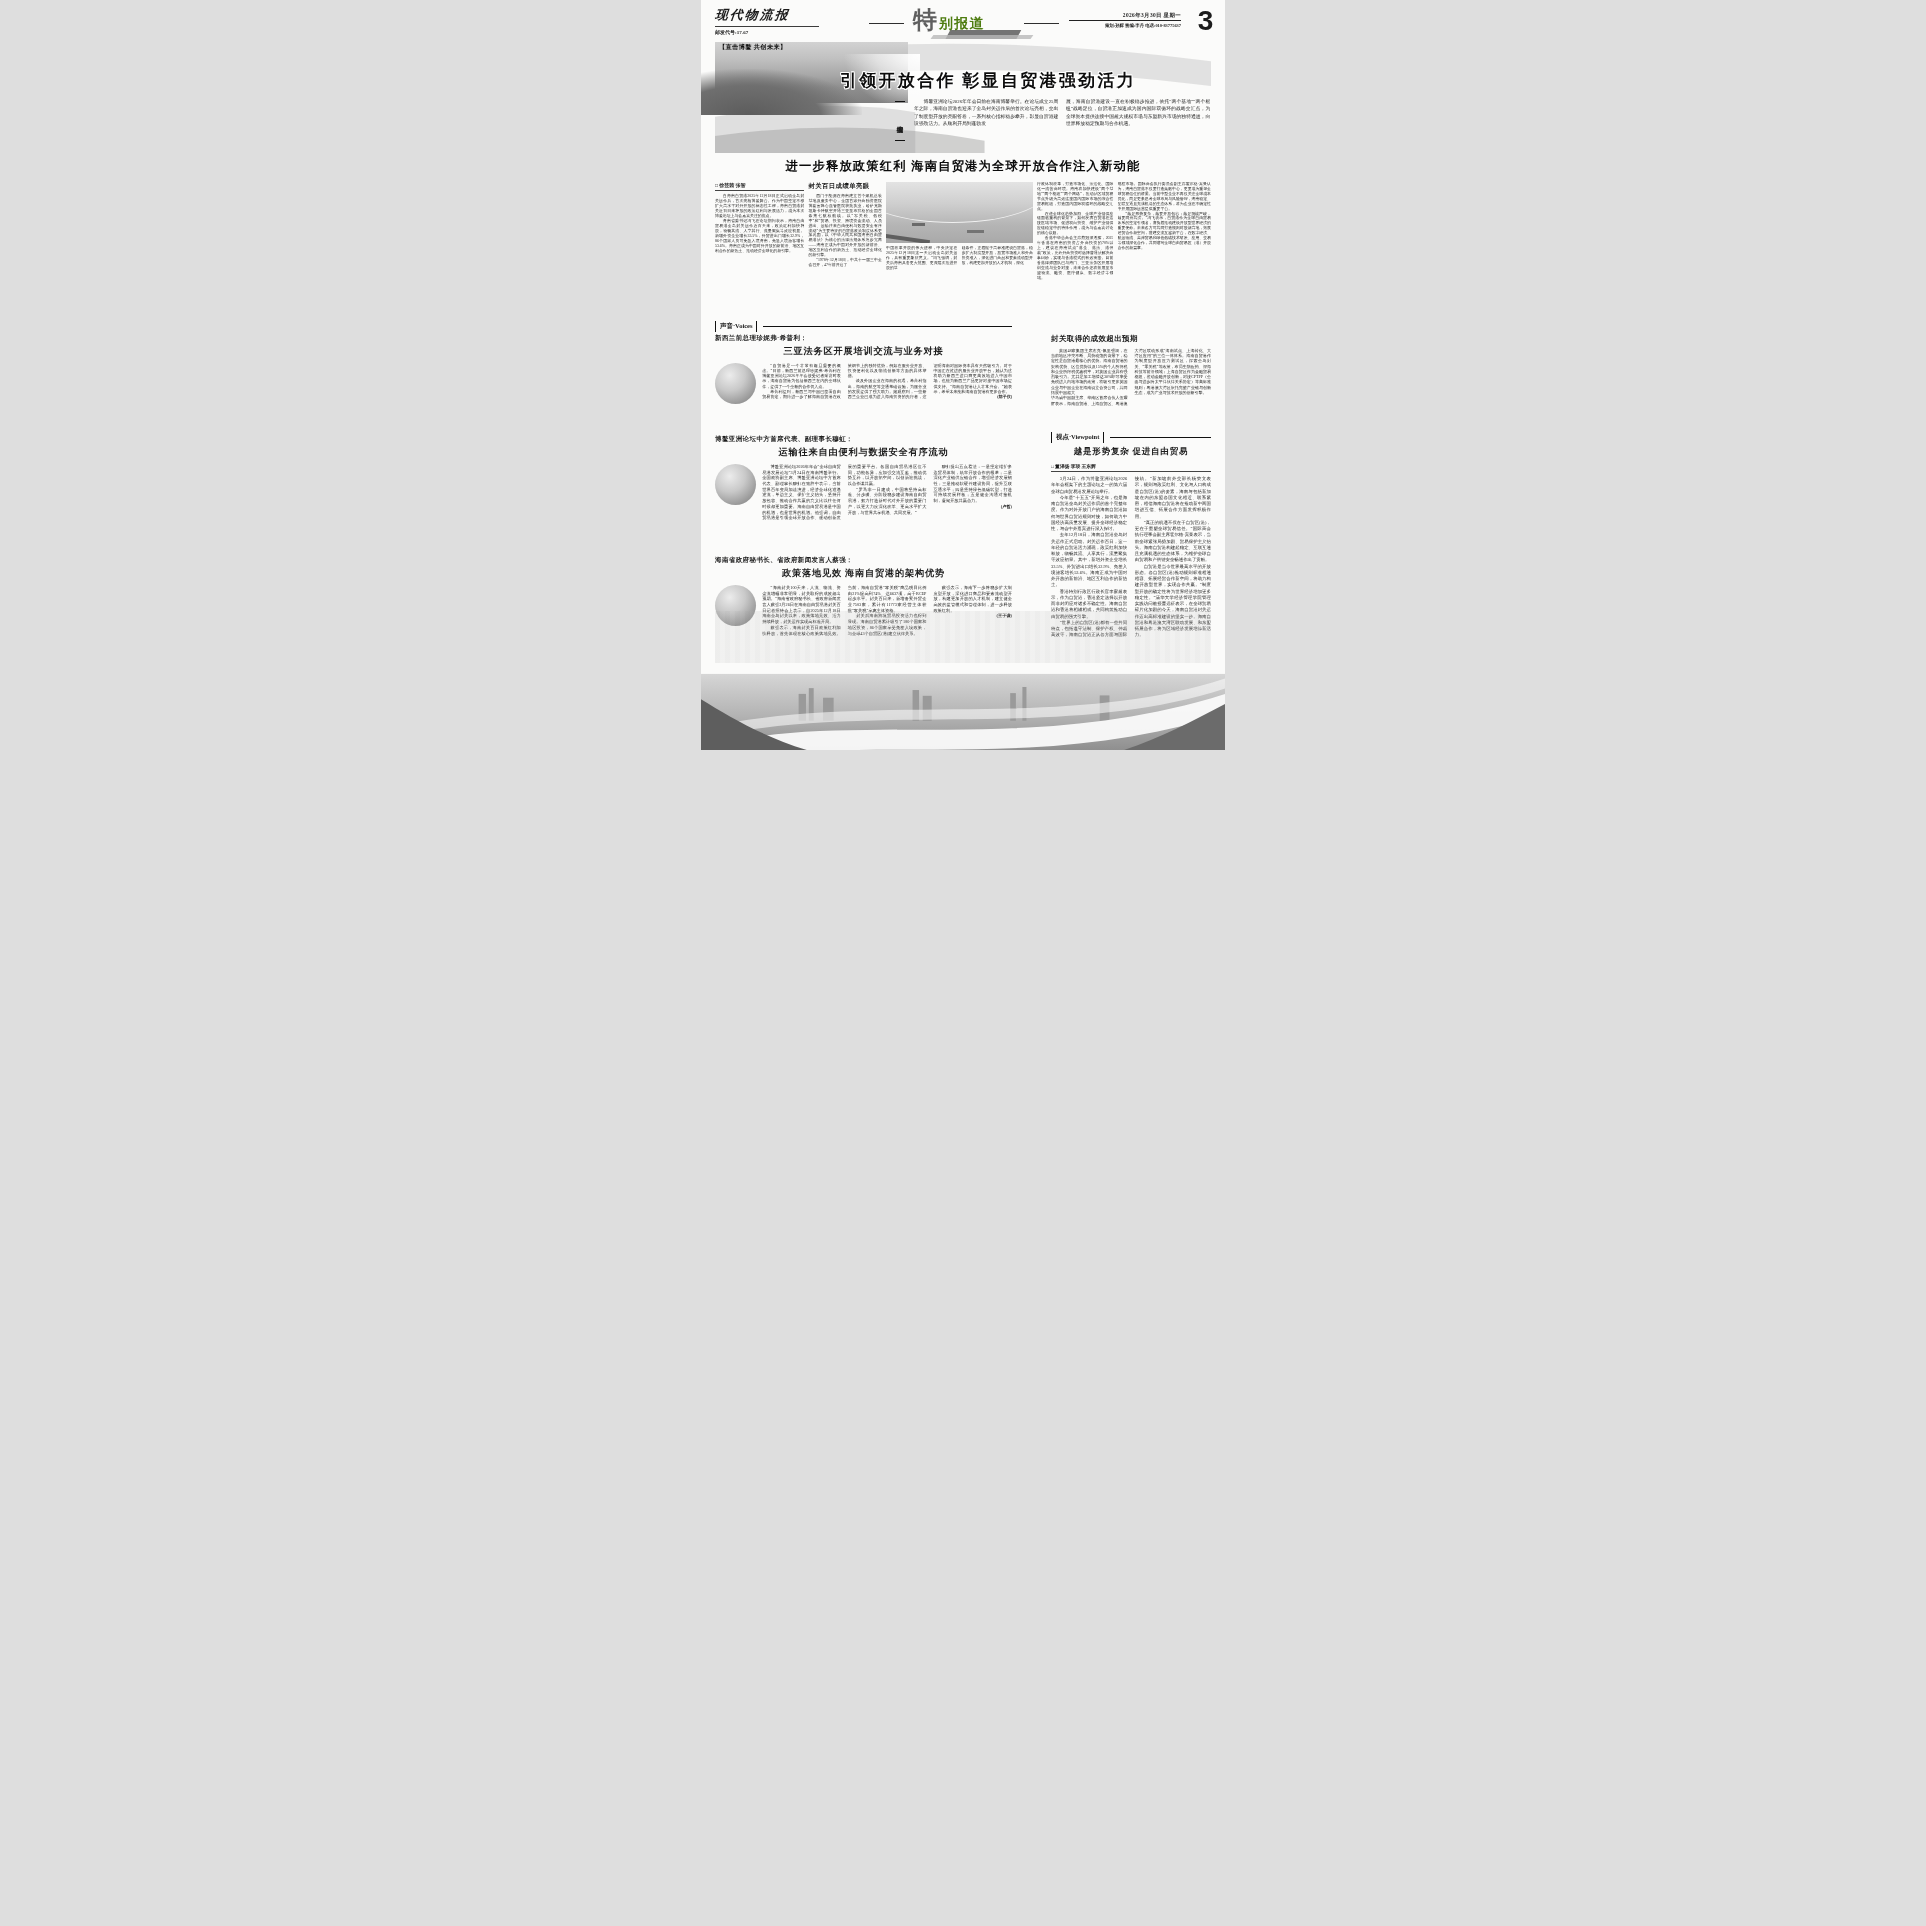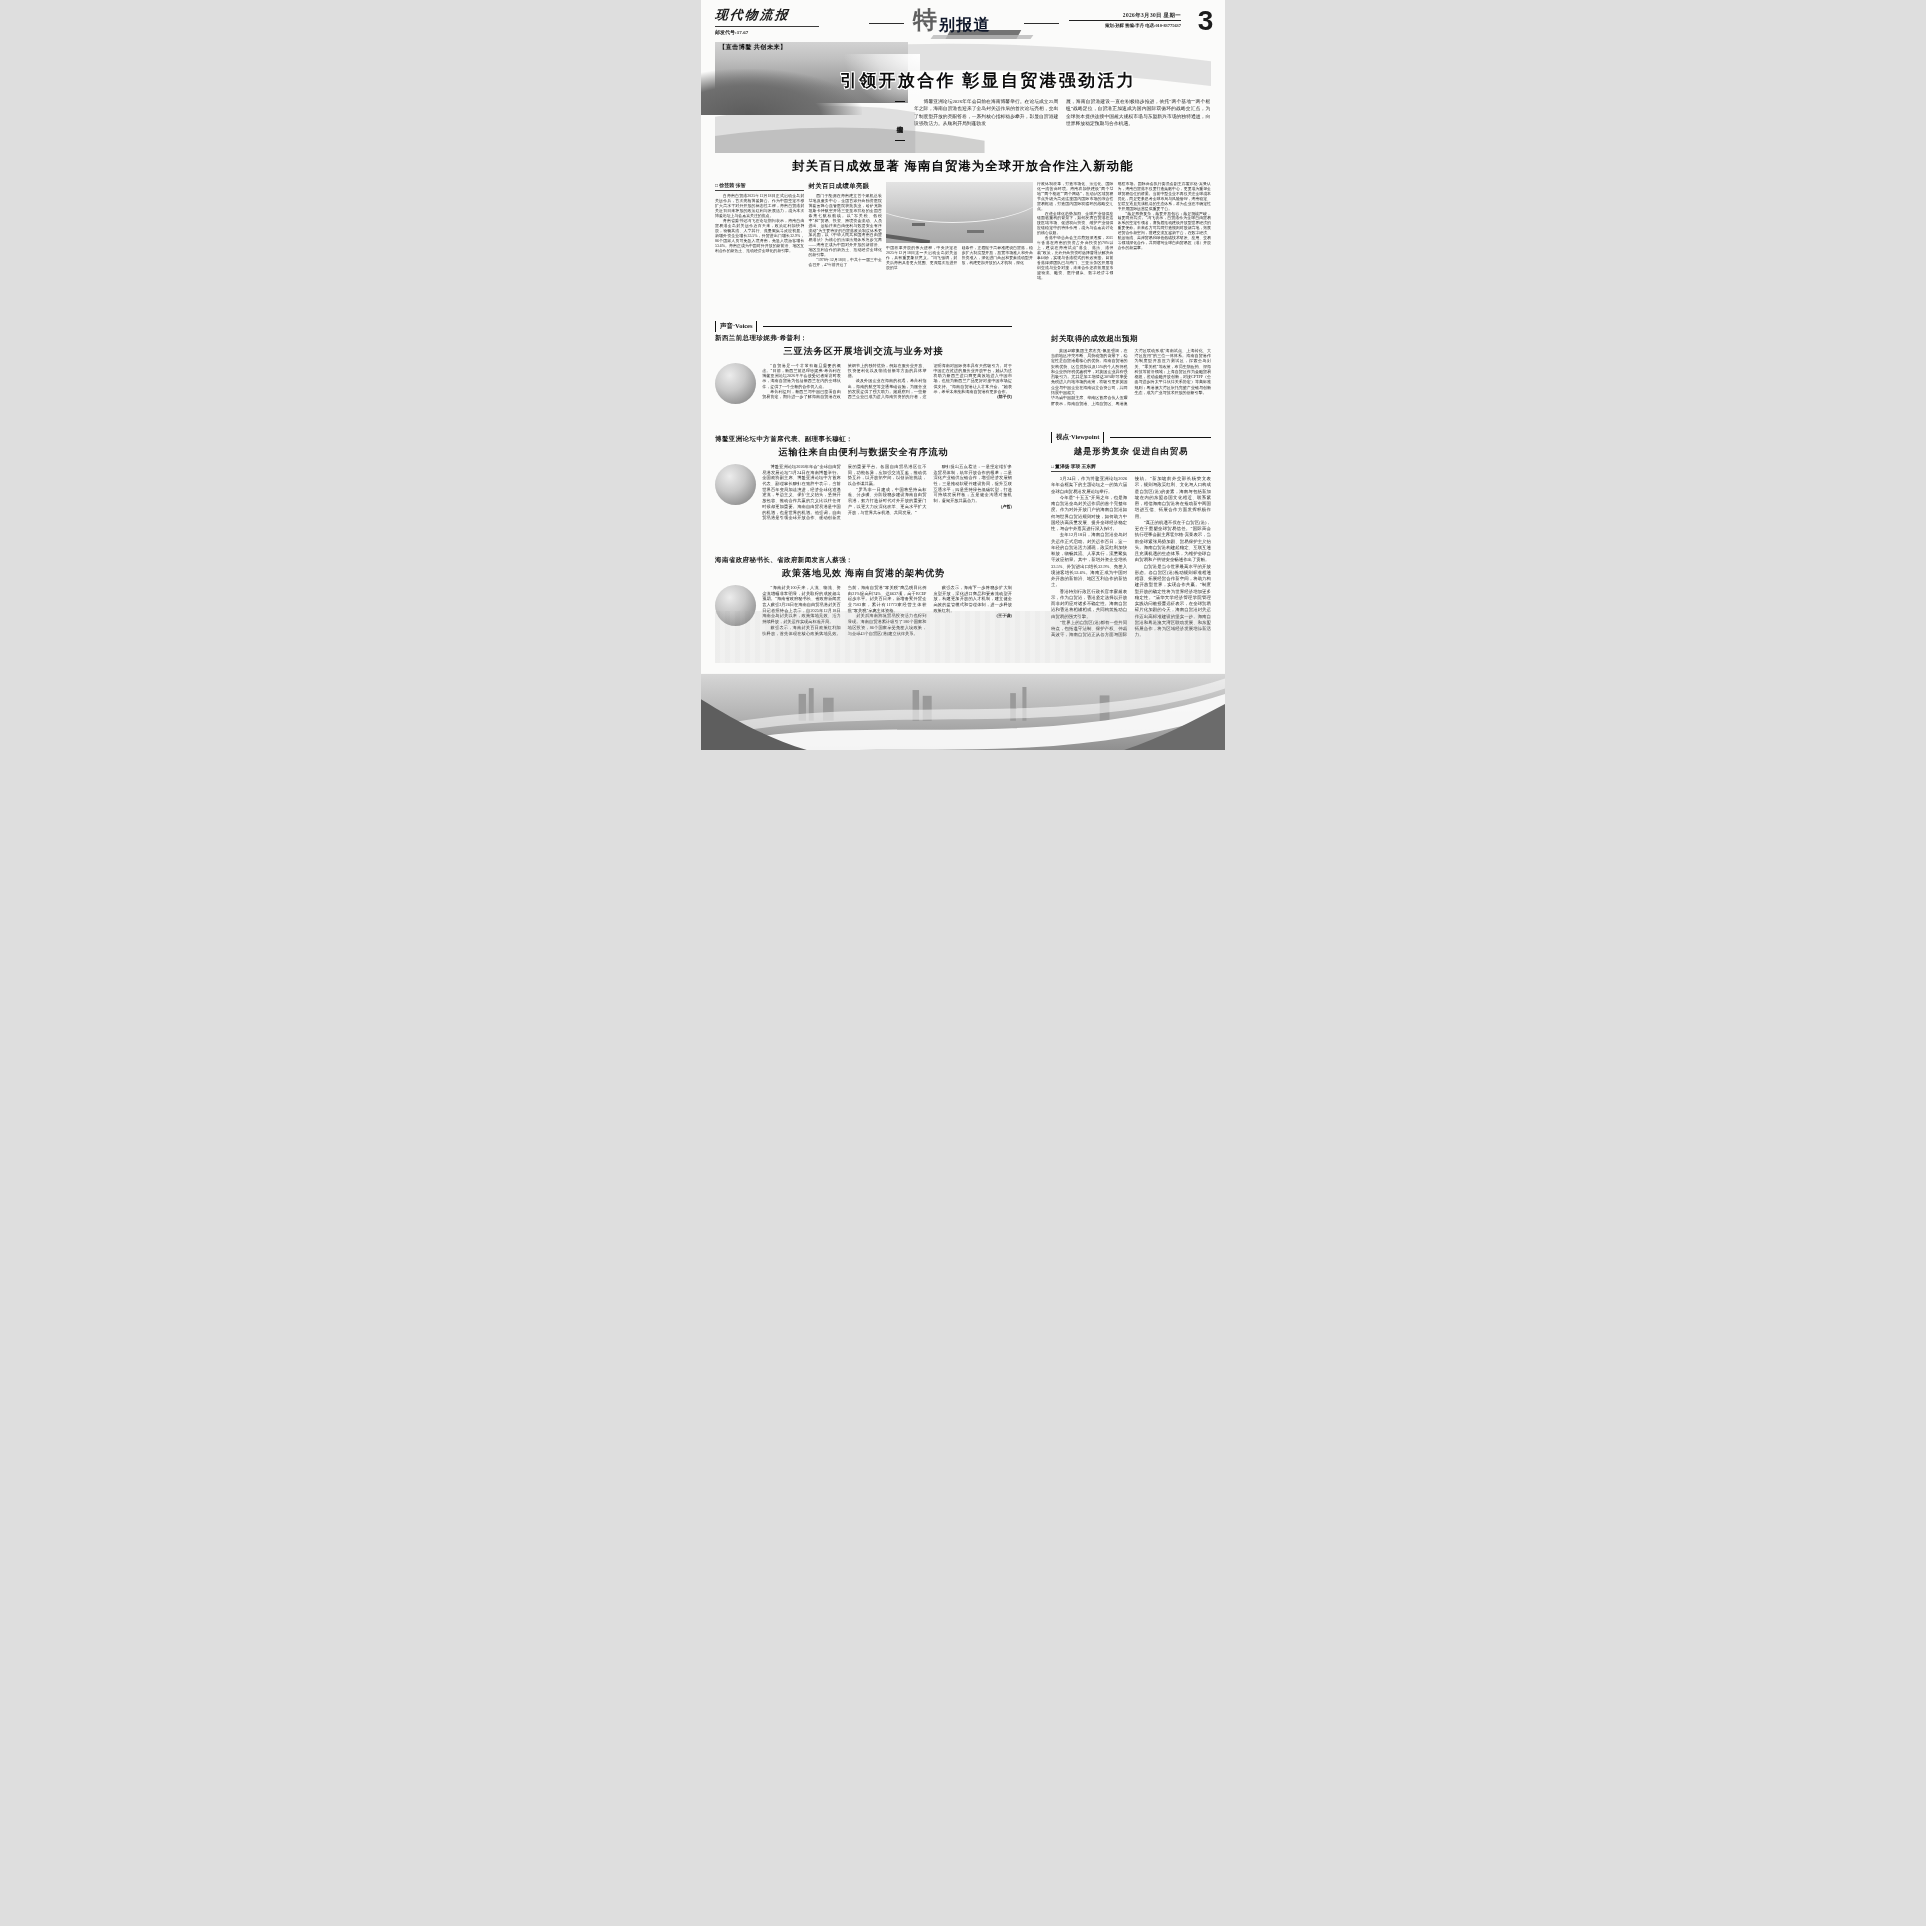--- a/index.html
+++ b/index.html
@@ -7,21 +7,21 @@
         font-family:"Liberation Serif","DejaVu Serif",serif;color:#1c1c1c;overflow:hidden;}
   
   .header{position:absolute;top:5.4px;left:14px;right:14px;height:33px;}
   .masthead{position:absolute;left:0;top:1.5px;width:104px;}
   .logo{font-size:12.7px;font-weight:900;font-style:italic;letter-spacing:2.3px;transform:skewX(-6deg);}
   .mastrule{height:1.2px;background:#3c3c3c;margin:2.3px 0 1.9px 0;}
   .postal{font-size:5px;font-weight:700;}
   .section-title{position:absolute;left:50%;top:0;transform:translateX(-50%);width:216px;height:33px;}
   .tzh-big{position:absolute;left:58px;top:-1.5px;font-size:24px;font-weight:700;color:#5f5f5f;
            font-family:"Liberation Serif",serif;}
-  .tzh-rest{position:absolute;left:84px;top:10px;font-size:16px;font-weight:900;color:#0f172a;letter-spacing:1.2px;}
+  .tzh-rest{position:absolute;left:84px;top:10px;font-size:14px;font-weight:900;color:#4d7c0f;letter-spacing:1.2px;}
   .hline{position:absolute;top:17.7px;height:0.8px;background:#2e2e2e;width:35px;}
   .hline.left{left:14px;} .hline.right{right:11.6px;}
   .header-band{position:absolute;left:93px;top:25px;width:71px;height:8.5px;background:#747474;
                transform:skewX(-28deg);}
   .header-band2{position:absolute;left:77px;top:30px;width:100px;height:3.9px;background:#b9b9b9;
                transform:skewX(-35deg);opacity:.8;}
   .issue{position:absolute;right:30px;top:6.2px;width:127px;text-align:right;}
   .issue-date{font-size:5.4px;font-weight:700;letter-spacing:0.4px;}
   .issue-rule{height:0.8px;background:#222;margin:1.9px 0 1.9px 15.4px;}
   .issue-staff{font-size:4.4px;font-weight:700;}
@@ -142,21 +142,21 @@
     <div class="photo-main"></div>
     <div class="kicker">【直击博鳌 共创未来】</div>
     <div class="headline1">引领开放合作  彰显自贸港强劲活力</div>
     <div class="ed-label">编者按</div>
     <div class="ed-note">
       <p class="ind">博鳌亚洲论坛2026年年会日前在海南博鳌举行。在论坛成立25周年之际，海南自贸港也迎来了全岛封关运作后的首次论坛亮相，交出了制度型开放的亮眼答卷，一系列核心指标稳步攀升，彰显自贸港建设强劲活力。从顺利开局到蓬勃发</p>
       <p>展，海南自贸港建设一直在积极稳步推进，依托“两个基地”“两个枢纽”战略定位，自贸港正加速成为国内国际双循环的战略交汇点，为全球资本提供连接中国超大规模市场与东盟新兴市场的独特通道，向世界释放稳定预期与合作机遇。</p>
     </div>
   </div>
 
-  <div class="headline2">封关百日成效显著  海南自贸港为全球开放合作注入新动能</div>
+  <div class="headline2">进一步释放政策红利  海南自贸港为全球开放合作注入新动能</div>
 
   <div class="article1 news">
     <div class="a1col a1c1">
       <div class="byline">□ 徐芸茜 张智</div>
       <p>自海南自贸港2025年12月18日正式启动全岛封关运作后，首次亮相博鳌舞台。作为中国坚定不移扩大高水平对外开放的标志性工程，海南自贸港封关近百日来释放的政策红利与发展活力，成为本次博鳌论坛上与会嘉宾关注的焦点。</p>
       <p>海南省委书记冯飞在论坛期间表示，海南自由贸易港全岛封关运作近百天来，政策红利加快释放，物畅其流、人享其行、流量聚集等效应初显。新增外资企业增长33.5%，外贸进出口增长32.9%，86个国家人员可免签入境海南，免签入境旅客增长53.6%。海南正成为中国对外开放的新前沿、地区互利合作的新热土、推动经济全球化的新引擎。</p>
     </div>
     <div class="a1col a1c2">
       <div class="boxtitle">封关百日成绩单亮眼</div>
       <p>西门子能源在海南建立首个燃机总装基地及服务中心，全国首家外商独资医院博鳌富隆心血管医院获批执业，哈萨克斯坦斯卡特航空开通三亚至布拉格的全国首条第七航权航线。以“零关税、低税率”和“贸易、投资、跨境资金流动、人员进出、运输往来自由便利与数据安全有序流动”为主要特征的自贸港政策制度体系更加巩固，以《中华人民共和国海南自由贸易港法》为核心的法律法规体系逐步完善——海南正成为中国对外开放的新前沿、地区互利合作的新热土、推动经济全球化的新引擎。</p>

